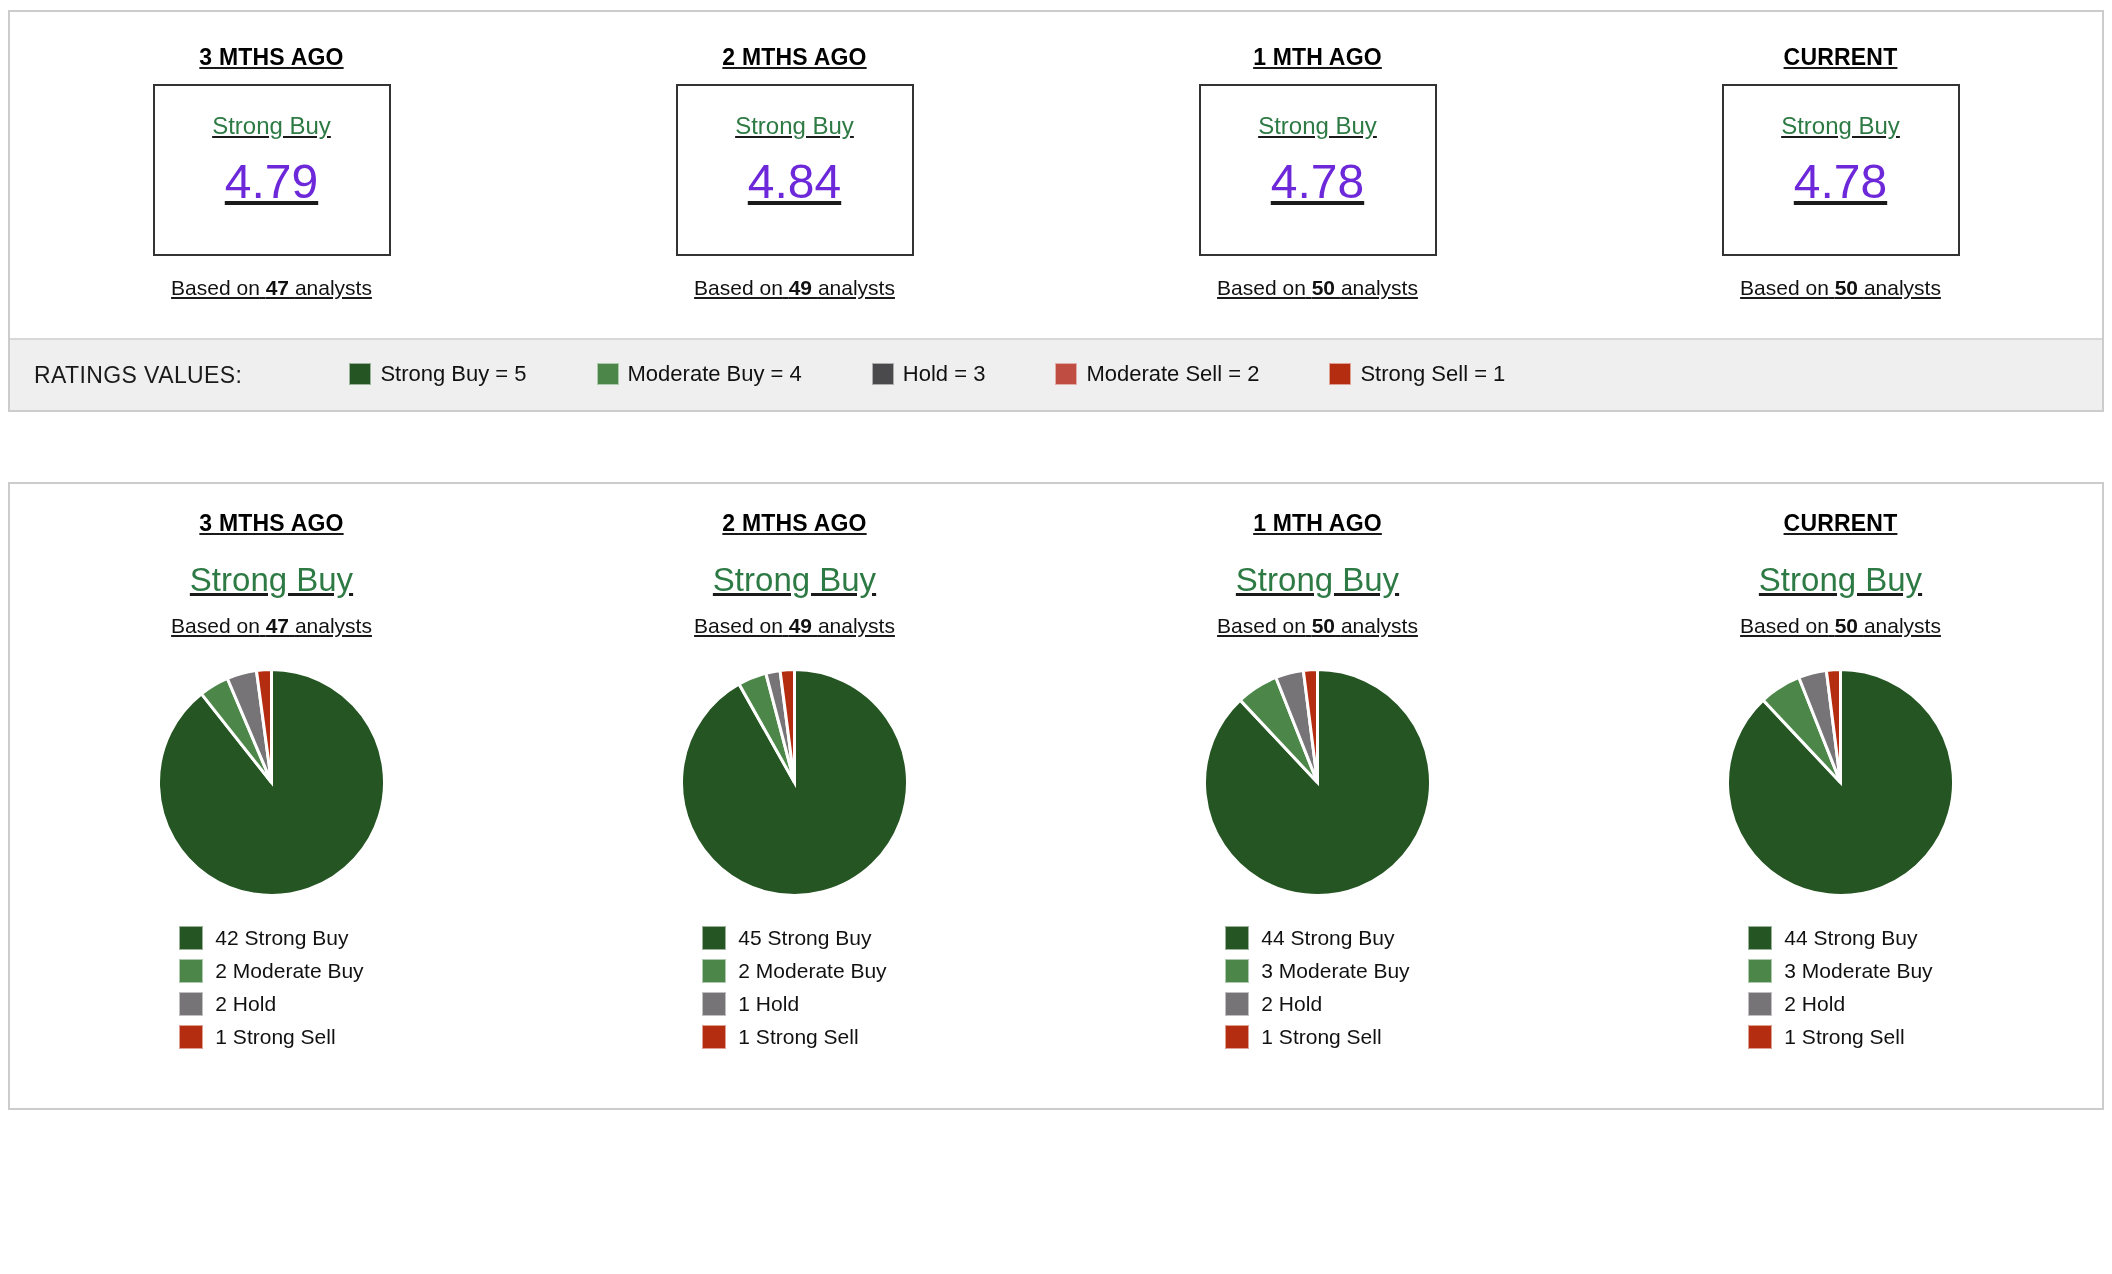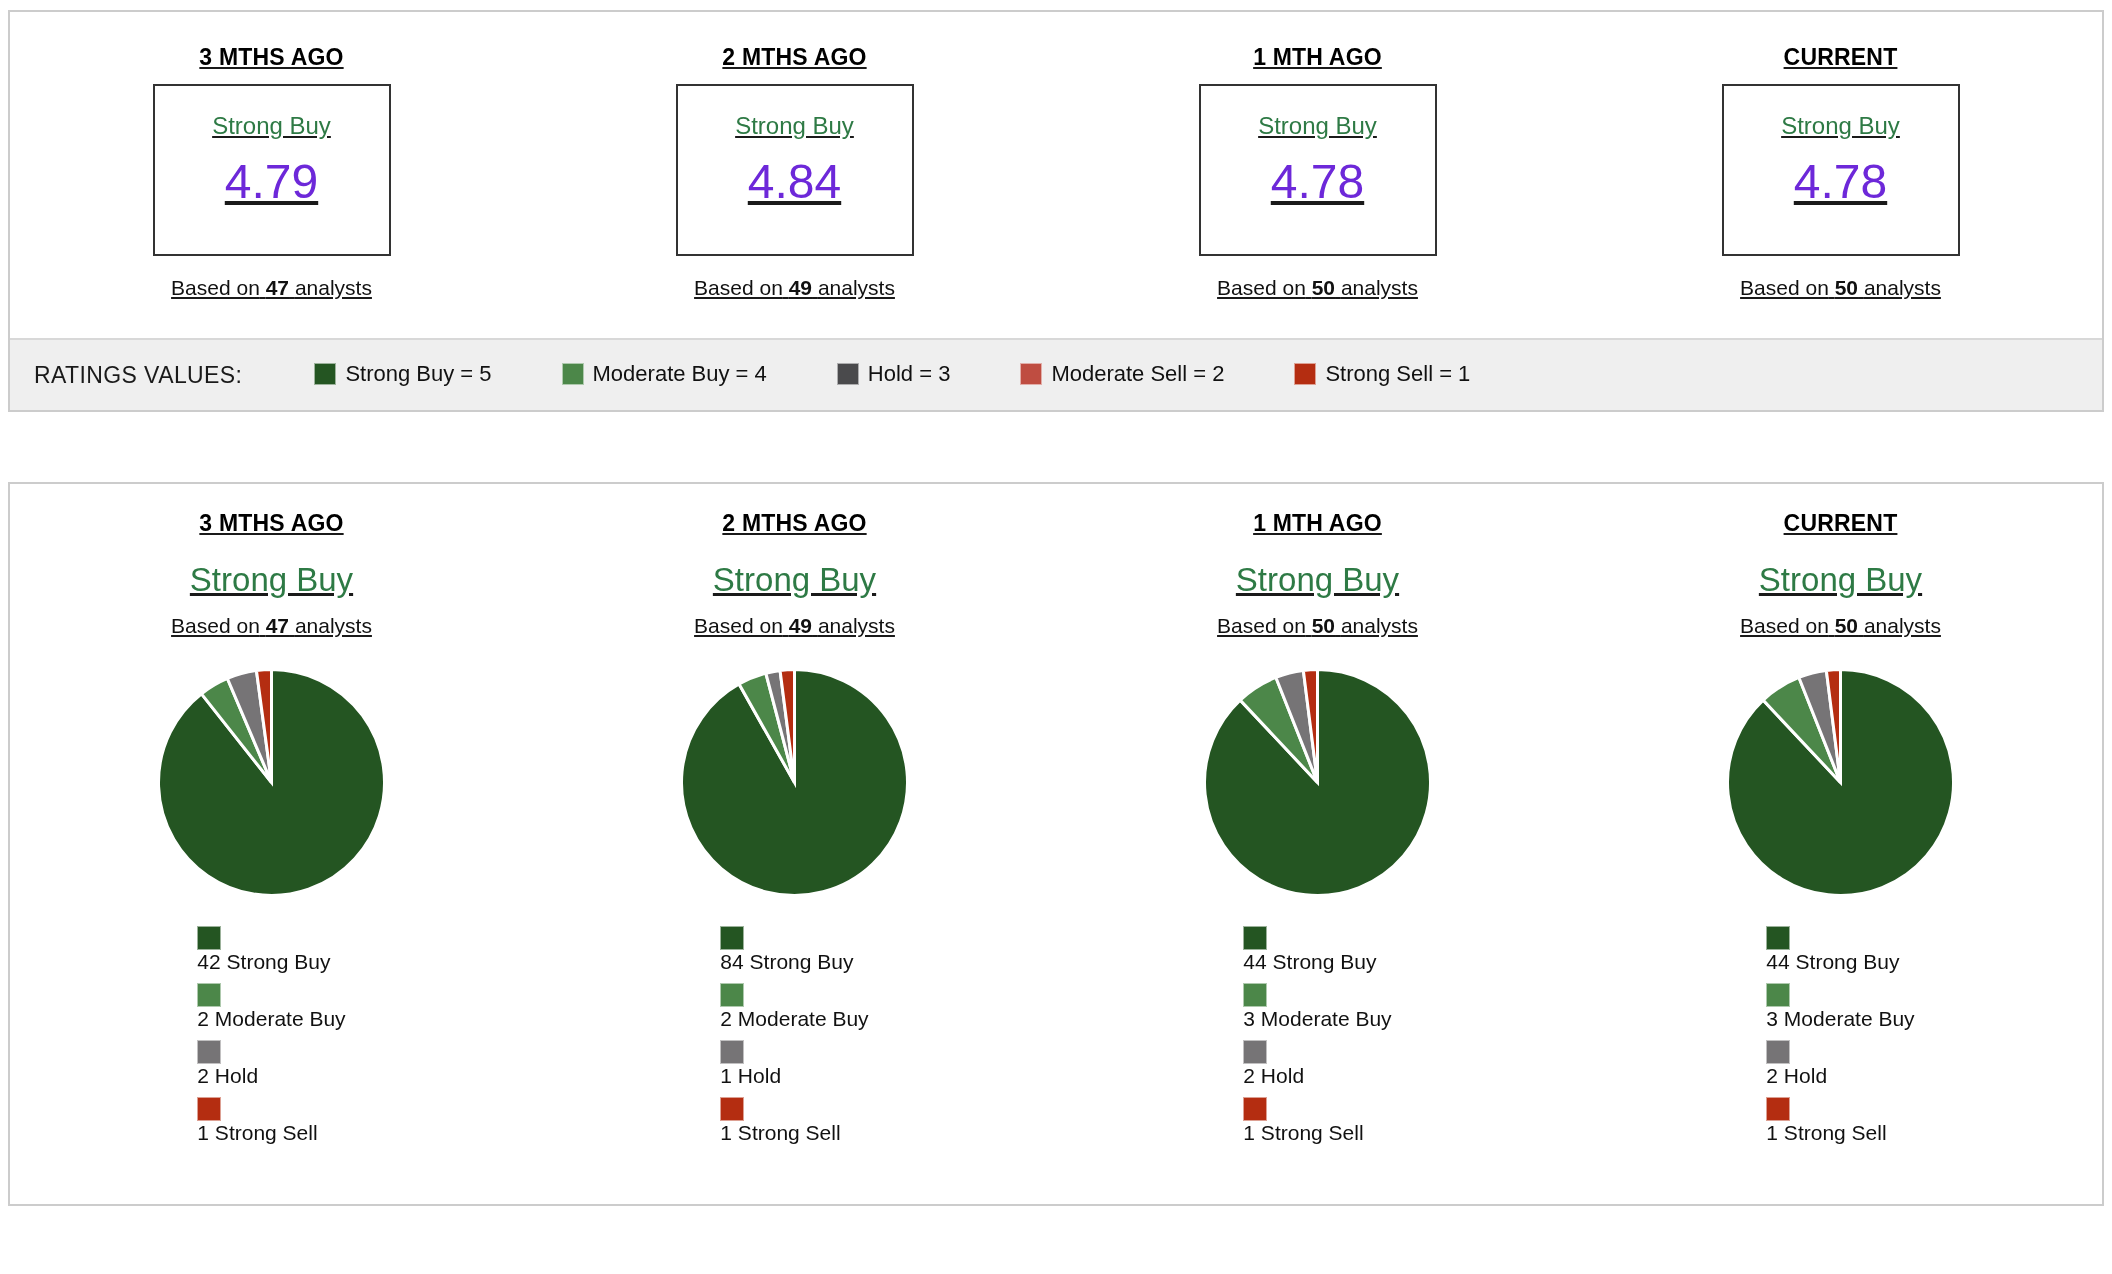--- a/index.html
+++ b/index.html
@@ -36,37 +36,38 @@
   .box-score { font-size: 48px; margin-top: 14px; color: #6d28d9; }
   .based-on { font-size: 21px; margin-top: 20px; color: #111; }
   .based-on b { font-weight: 700; }
   .ratings-bar {
     background: #efefef;
     border-top: 2px solid #d8d8d8;
     padding: 21px 24px;
     display: flex;
     align-items: center;
     flex-wrap: wrap;
+    gap: 35px;
   }
   .rv-label { font-size: 23px; color: #1a1a1a; letter-spacing: 0.4px; margin-right: 32px; }
   .rv-item { display: inline-flex; align-items: center; margin-right: 30px; font-size: 22px; color: #111; padding-left: 40px; }
   .swatch {
     width: 22px; height: 22px;
     display: inline-block;
     margin-right: 9px;
     border: 1px solid rgba(255,255,255,0.55);
     flex: none;
   }
   .bd-cols { padding: 26px 0 50px; }
   .big-rating { font-size: 33px; margin-top: 24px; }
   .bd-based { margin-top: 15px; }
   .pie-wrap { width: 235px; height: 235px; margin: 27px auto 0; }
   .pie-wrap svg { display: block; width: 235px; height: 235px; }
   .legend { display: inline-block; text-align: left; margin-top: 26px; }
-  .legend-row { display: flex; align-items: flex-start; margin-bottom: 9px; font-size: 21px; color: #111; flex-direction: column; }
+  .legend-row { display: flex; align-items: flex-end; margin-bottom: 9px; font-size: 21px; color: #111; }
   .legend-row .swatch { width: 24px; height: 24px; margin-right: 12px; }
 </style>
 </head>
 <body>
 
 <div class="page">
 
   <section class="panel">
     <div class="cols avg-cols" id="avg-cols">
         <div class="col">
@@ -160,21 +161,21 @@
     <div class="pie-wrap">
             <svg viewBox="0 0 235 235">
               <path d="M 117.5 117.5 L 117.50 4.50 A 113 113 0 1 1 62.05 19.04 Z" fill="#245522" stroke="#FFFFFF" stroke-width="3"></path>
               <path d="M 117.5 117.5 L 62.05 19.04 A 113 113 0 0 1 88.84 8.20 Z" fill="#4C8749" stroke="#FFFFFF" stroke-width="3"></path>
               <path d="M 117.5 117.5 L 88.84 8.20 A 113 113 0 0 1 103.05 5.43 Z" fill="#767476" stroke="#FFFFFF" stroke-width="3"></path>
               <path d="M 117.5 117.5 L 103.05 5.43 A 113 113 0 0 1 117.50 4.50 Z" fill="#B42D11" stroke="#FFFFFF" stroke-width="3"></path>
             </svg>
           </div>
     <div class="legend"><div class="legend-row">
     <span class="swatch" style="background: rgb(36, 85, 34);"></span>
-    <span class="legend-text">84 Strong Buy</span>
+    <span class="legend-text">45 Strong Buy</span>
   </div><div class="legend-row">
     <span class="swatch" style="background: rgb(76, 135, 73);"></span>
     <span class="legend-text">2 Moderate Buy</span>
   </div><div class="legend-row">
     <span class="swatch" style="background: rgb(118, 116, 118);"></span>
     <span class="legend-text">1 Hold</span>
   </div><div class="legend-row">
     <span class="swatch" style="background: rgb(180, 45, 17);"></span>
     <span class="legend-text">1 Strong Sell</span>
   </div></div>

